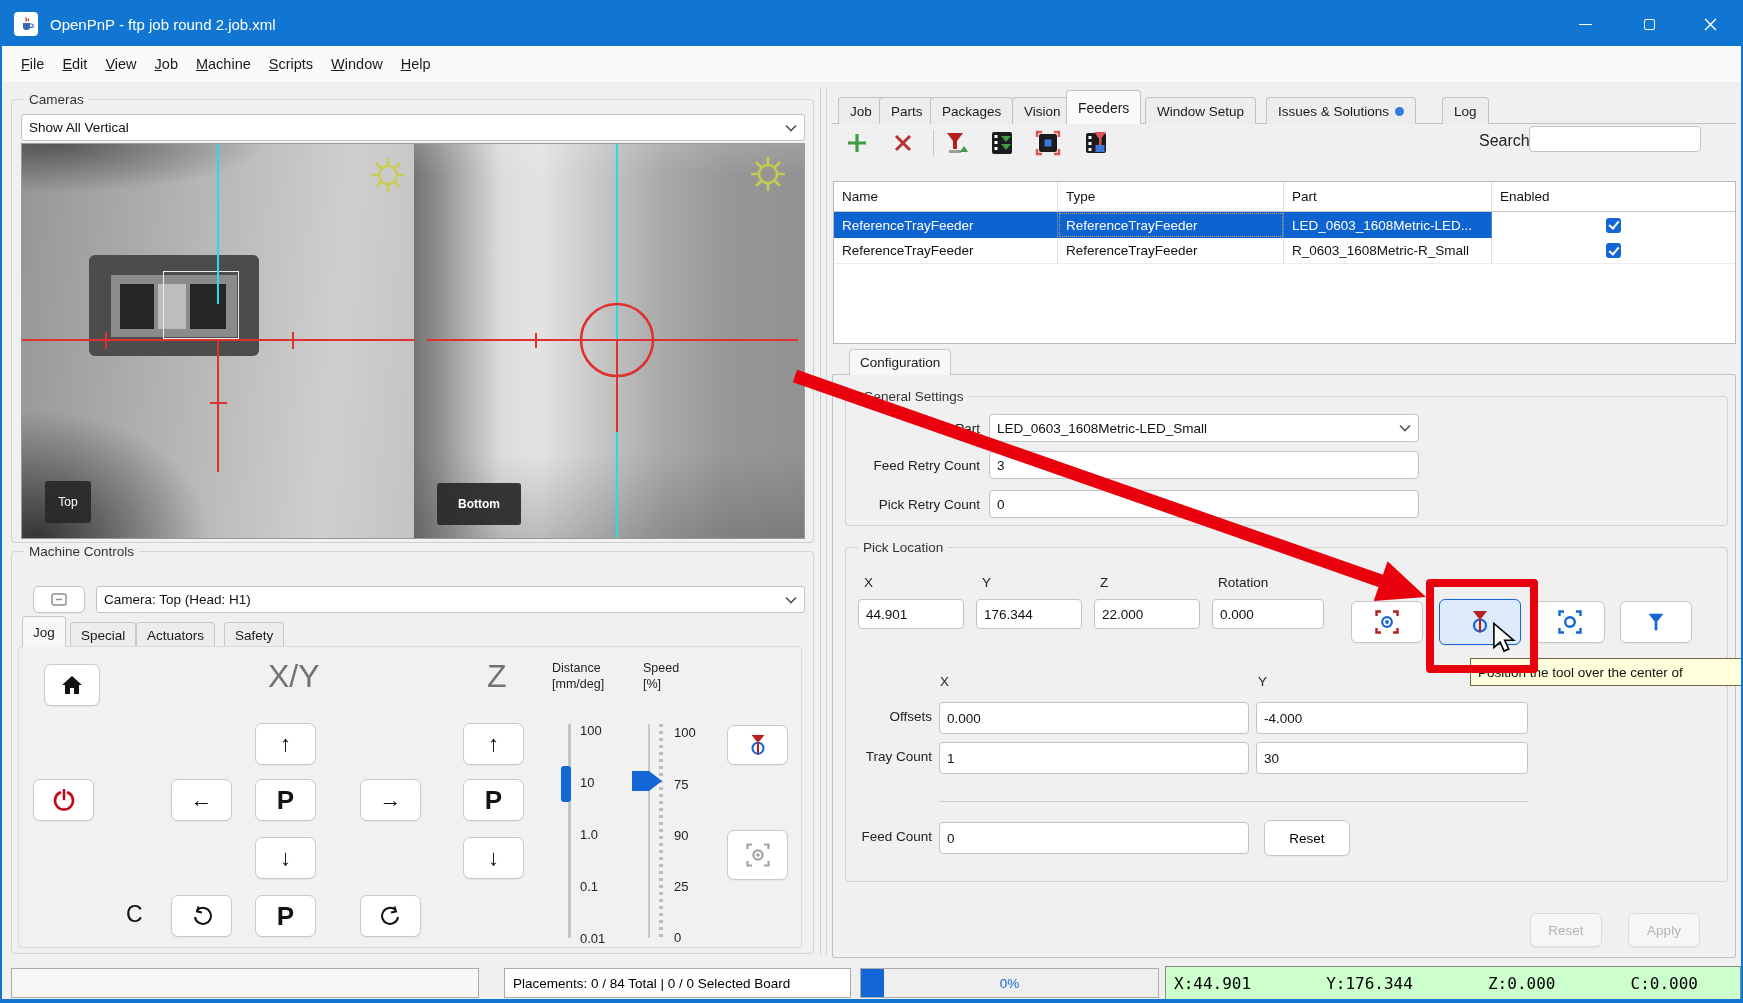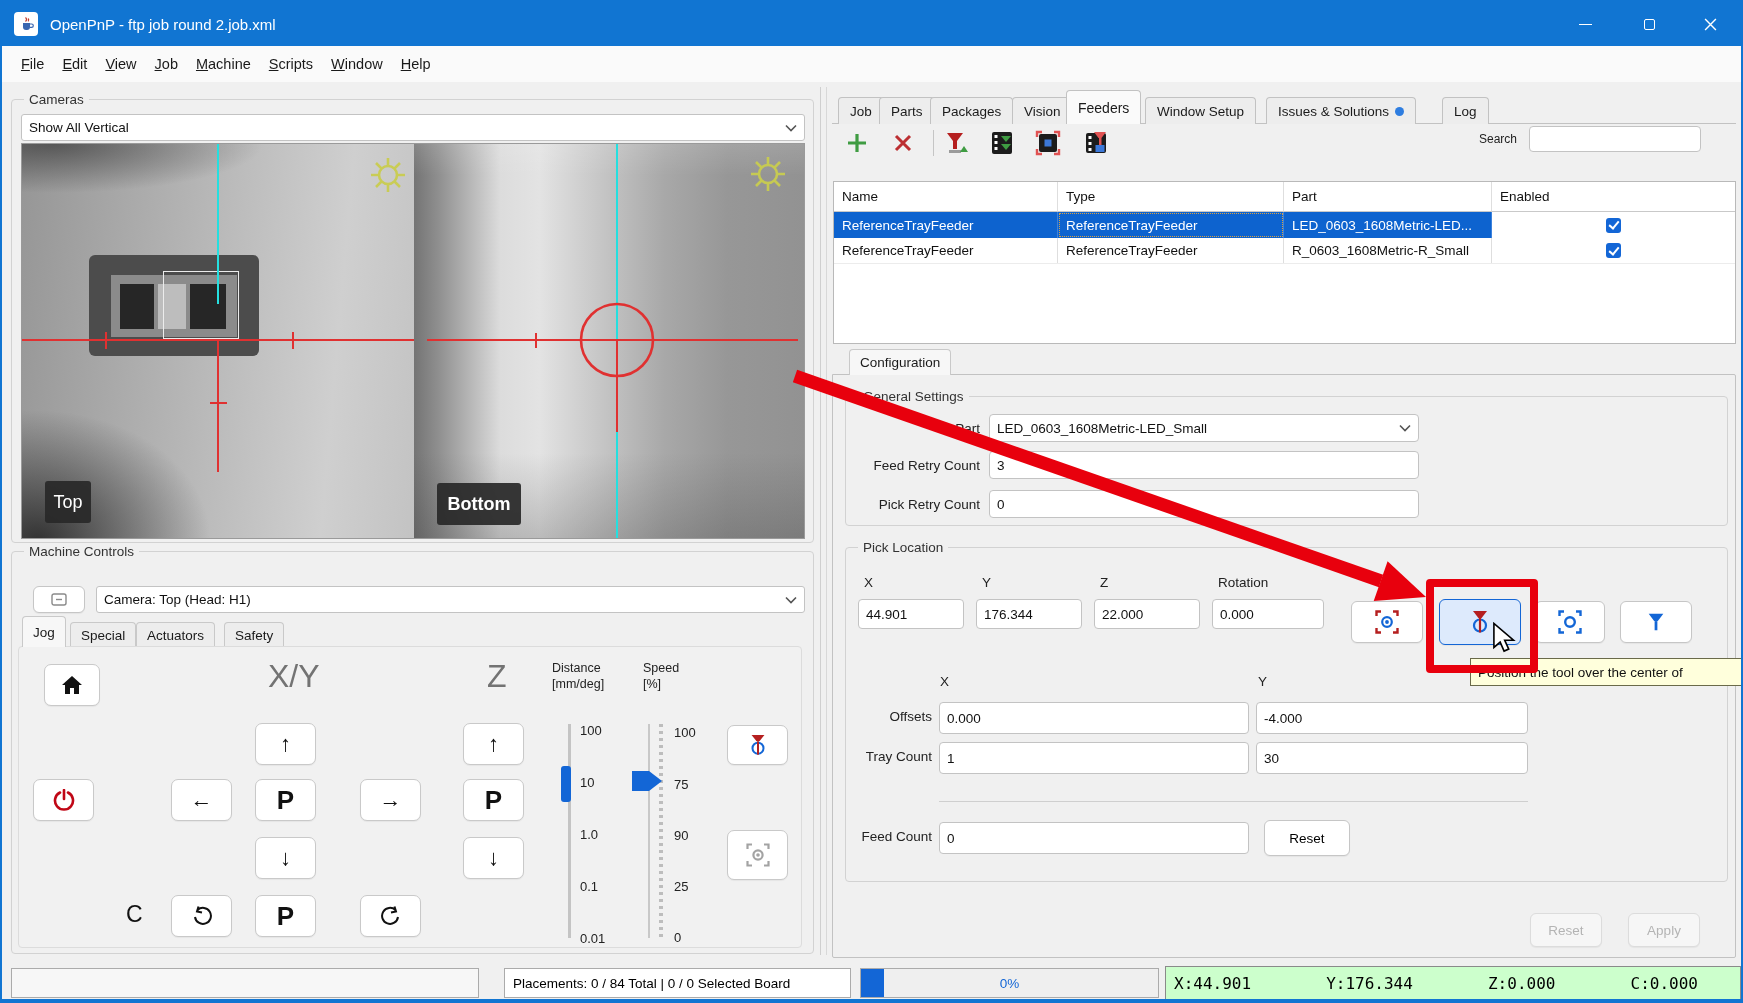--- a/index.html
+++ b/index.html
@@ -35,21 +35,21 @@
   .cam-area { position:absolute; left:19px; top:141px; width:784px; height:396px; border:1px solid #9a9a9a; overflow:hidden; }
   .cam-left { position:absolute; left:0; top:0; width:392px; height:396px;
     background:
       radial-gradient(ellipse 300px 70px at 8% 0%, rgba(30,30,30,.55), transparent 70%),
       radial-gradient(ellipse 240px 180px at 4% 100%, rgba(15,15,15,.75), transparent 72%),
       linear-gradient(95deg,#969696,#b7b7b7 45%,#cfcfcf 78%,#c3c3c3); }
   .cam-right { position:absolute; left:392px; top:0; width:392px; height:396px;
     background:
       linear-gradient(180deg, rgba(255,255,255,.12), transparent 8%, transparent 78%, rgba(40,40,40,.22)),
       linear-gradient(90deg,#747474 0,#8e8e8e 6%,#dcdcdc 22%,#e3e3e3 32%,#c9c9c9 46%,#a8a8a8 64%,#979797 80%,#929292 100%); }
-  .badge { position:absolute; background:rgba(40,40,40,.92); color:#fff; font-size:18px; display:flex; align-items:center; justify-content:center; border-radius:3px; }
+  .badge { position:absolute; background:rgba(40,40,40,.92); color:#fff; font-size:12px; display:flex; align-items:center; justify-content:center; border-radius:3px; }
 
   
   .jbtn { position:absolute; width:61px; height:42px; background:#fff; border:1px solid #c9c9c9; border-radius:7px; display:flex; align-items:center; justify-content:center; font-size:22px; color:#111; box-shadow:0 1px 1px rgba(0,0,0,.05); }
   .jhdr { position:absolute; font-size:32px; color:#737373;text-align:right; }
   .tick { position:absolute; font-size:13px; color:#222; }
 
   
   .rtab { position:absolute; height:27px; top:95px; border:1px solid #c2c2c2; border-bottom:none; border-radius:4px 4px 0 0; background:#ededed; display:flex; align-items:center; padding:0 11px; font-size:13.5px; color:#1a1a1a; }
   .rtab.active { top:88px; height:34px; background:#fafafa; font-size:14px; z-index:3; }
   .ltab { position:absolute; height:25px; top:620px; border:1px solid #c9c9c9; border-bottom:none; border-radius:4px 4px 0 0; background:#ededed; display:flex; align-items:center; padding:0 10px; font-size:13.5px; color:#1a1a1a; }
@@ -348,21 +348,21 @@
     <svg width="26" height="26" viewBox="0 0 26 26">
         <rect x="3" y="3" width="20" height="20" rx="2" fill="#1c1c1c"></rect>
         <rect x="5.5" y="6" width="3" height="3" fill="#fff"></rect>
         <rect x="5.5" y="12" width="3" height="3" fill="#fff"></rect>
         <rect x="5.5" y="18" width="3" height="3" fill="#fff"></rect>
         <polygon points="11,2 23,2 18.5,8 15.5,8" fill="#e05252"></polygon>
         <rect x="16" y="8" width="2.5" height="8" fill="#e05252"></rect>
         <rect x="12.5" y="15" width="9" height="7" fill="#3c78d8"></rect>
       </svg>
   </div>
-  <span class="abs" style="left:1477px;top:130px;font-size:12px;color:#222;">Search</span>
+  <span class="abs" style="left:1477px;top:130px;font-size:16px;color:#222;">Search</span>
   <input class="searchbox" style="">
 
   <div class="ftable">
     <div class="trow thead">
       <div class="tcell">Name</div>
       <div class="tcell">Type</div>
       <div class="tcell">Part</div>
       <div class="tcell" style="border-right:none;">Enabled</div>
     </div>
     <div class="trow r1">

